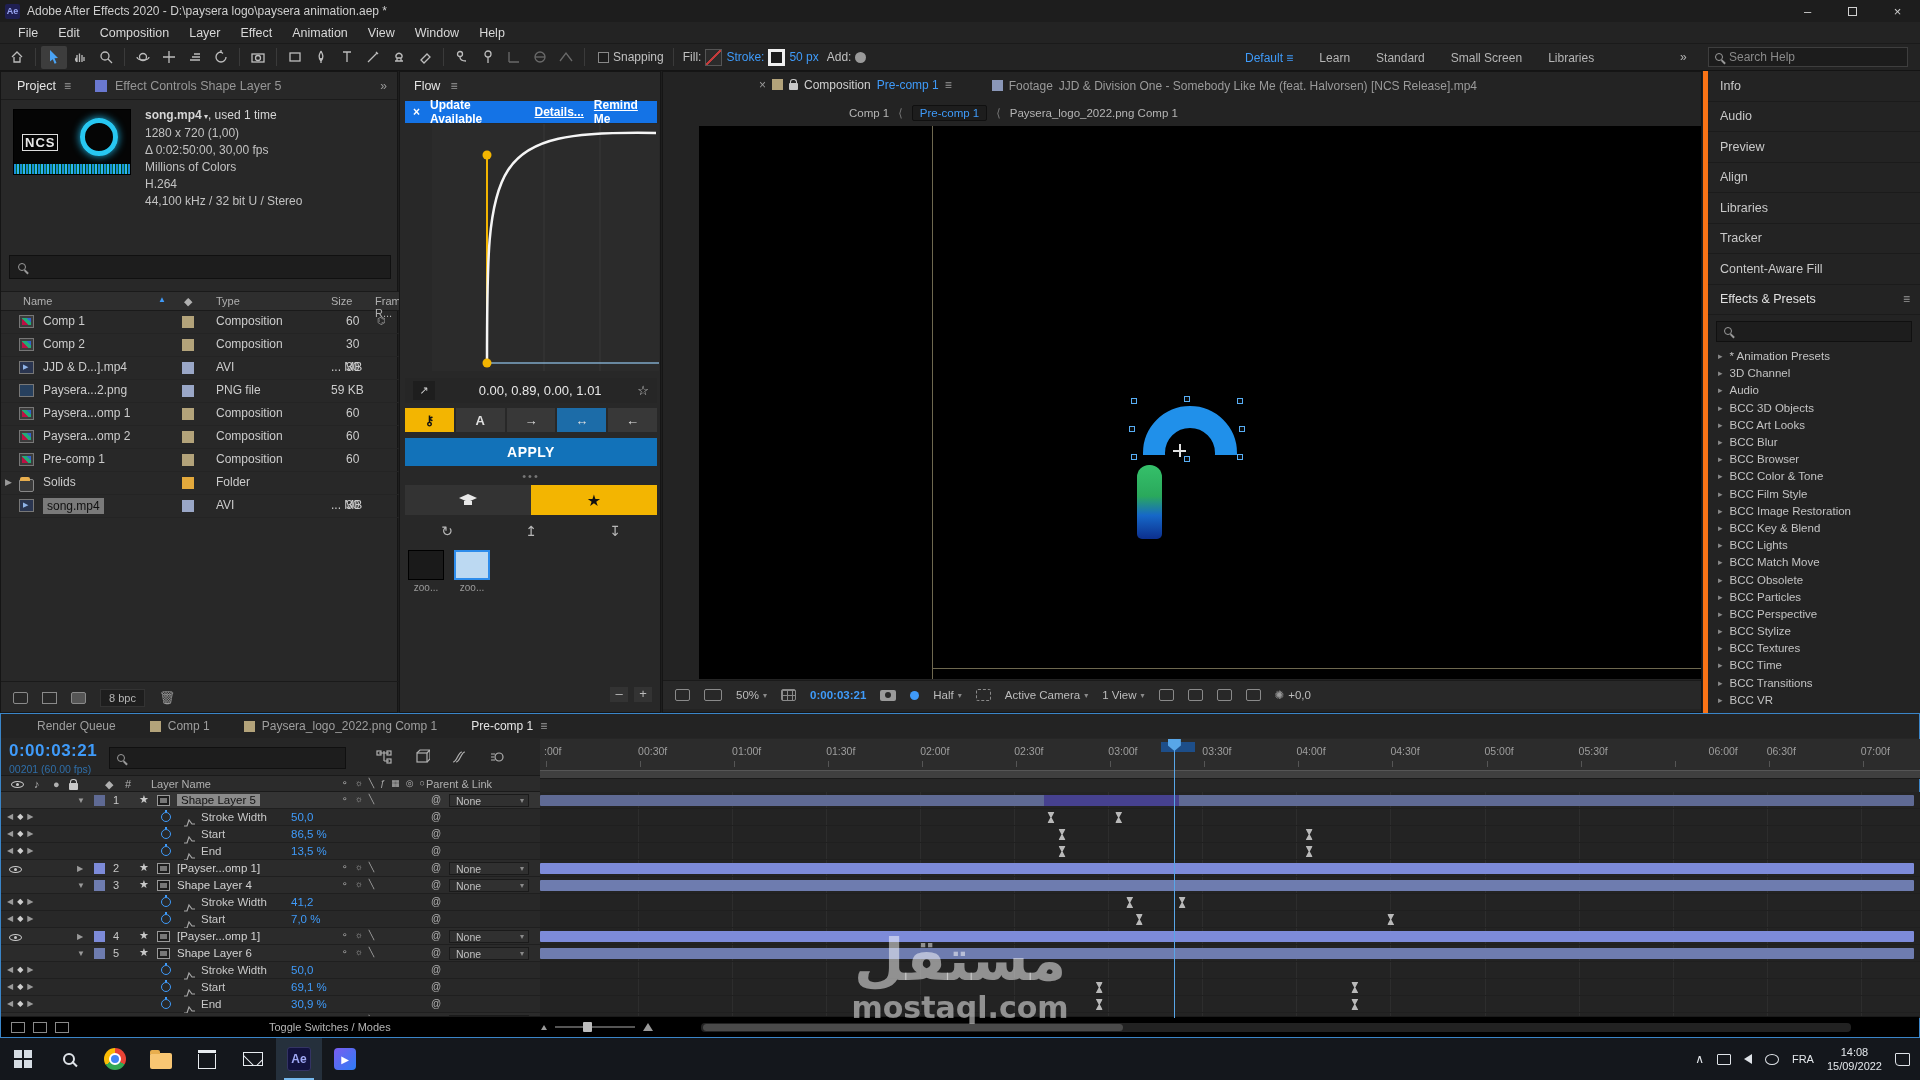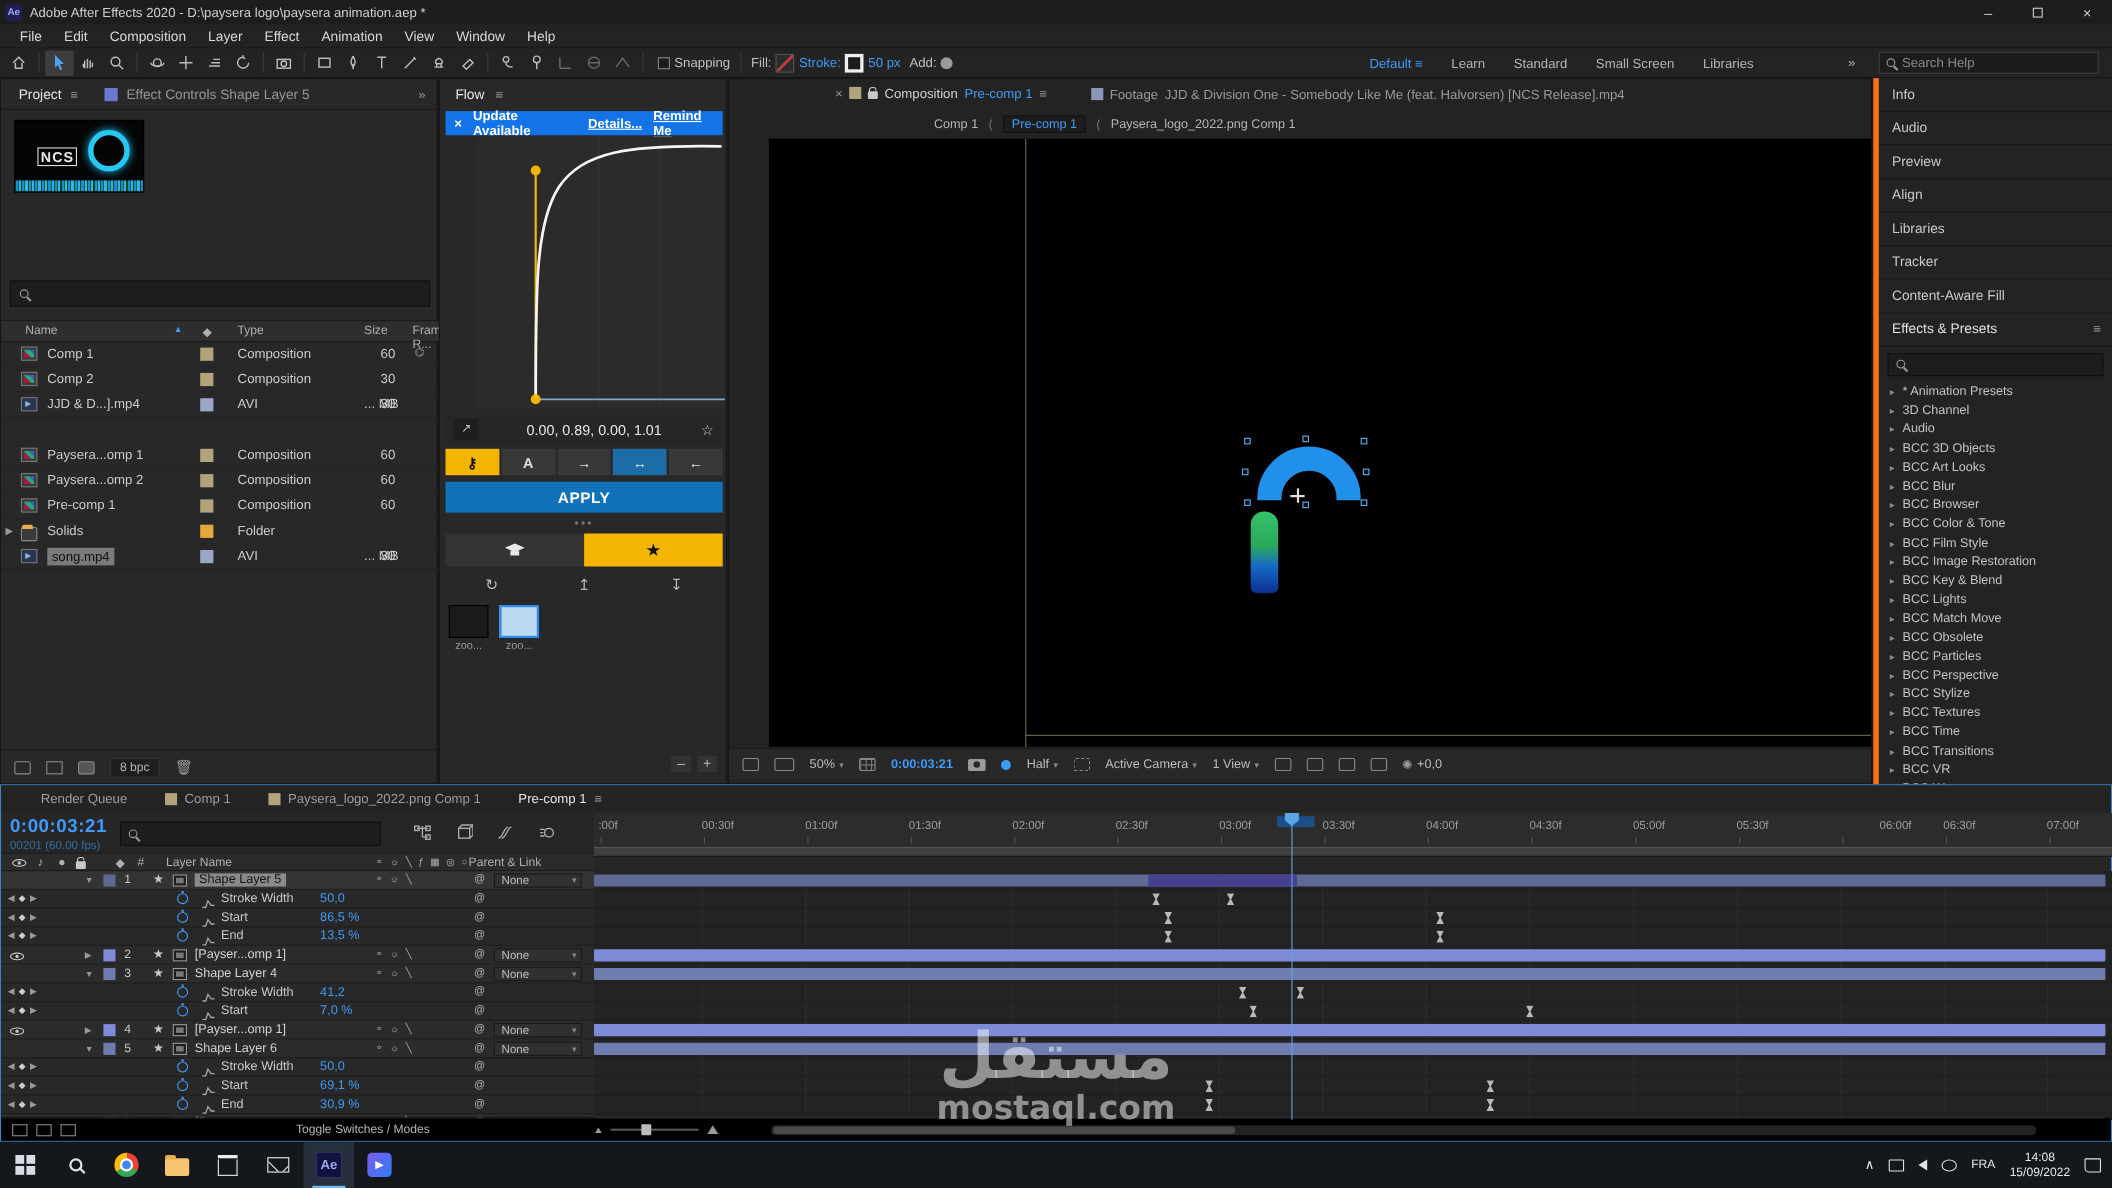--- a/index.html
+++ b/index.html
@@ -48,21 +48,21 @@
   .panel { background:#282828; border:1px solid #151515; }
   .ptab { color:#e4e4e4; font-size:12.5px; }
   .ptab.dim { color:#969696; }
   .hamb { color:#9a9a9a; font-size:12px; }
 
   
   #project { left:0; top:71px; width:398px; height:642px; }
   #proj-tabs { height:28px; display:flex; align-items:center; gap:8px; padding-left:16px; border-bottom:1px solid #1b1b1b; }
   #proj-preview { position:absolute; left:0; top:29px; width:398px; height:180px; }
   #ncs-thumb { position:absolute; left:12px; top:8px; width:118px; height:66px; background:#050505; border:1px solid #000; overflow:hidden;}
-  #ncs-text { position:absolute; left:8px; top:24px; color:#e8e8e8; font-weight:bold; font-size:13px; letter-spacing:1px; border:1px solid #ddd; padding:0 2px;margin-left:12px;}
+  #ncs-text { position:absolute; left:8px; top:24px; color:#e8e8e8; font-weight:bold; font-size:13px; letter-spacing:1px; border:1px solid #ddd; padding:0 2px;}
   #ncs-ring { position:absolute; right:12px; top:8px; width:38px; height:38px; border:5px solid #27c7f2; border-radius:50%; box-shadow:0 0 8px #1db8e8;}
   #ncs-wave { position:absolute; left:0; bottom:0; width:100%; height:10px;
      background:repeating-linear-gradient(90deg,#1a8fd9 0 2px,#063 2px 3px,#2fb3f2 3px 5px,#041 5px 6px); }
   #proj-info { position:absolute; left:144px; top:6px; color:#c2c2c2; font-size:12px; line-height:17px; }
   #proj-info .t { color:#d6d6d6; }
   #proj-search { position:absolute; left:8px; top:183px; width:382px; height:24px; background:#1d1d1d; border:1px solid #101010; display:flex; align-items:center; padding-left:8px; }
   #proj-header { position:absolute; left:0; top:219px; width:398px; height:20px; background:#2e2e2e; border-top:1px solid #1a1a1a; border-bottom:1px solid #1a1a1a; color:#b0b0b0; font-size:11px; }
   #proj-header span { position:absolute; top:3px; }
   #proj-rows { position:absolute; left:0; top:239px; width:398px; height:216px; }
   .prow { position:absolute; left:0; width:398px; height:23px; border-bottom:1px solid #242424; font-size:12px; color:#cccccc; }
@@ -432,20 +432,28 @@
       <span style="width:12px;height:12px;background:#6a78d0;margin-left:16px"></span>
       <span class="ptab dim">Effect Controls Shape Layer 5</span>
       <span class="hamb" style="position:absolute;right:10px">»</span>
     </div>
     <div id="proj-preview">
       <div id="ncs-thumb">
         <span id="ncs-text">NCS</span>
         <span id="ncs-ring"></span>
         <span id="ncs-wave"></span>
       </div>
+      <div id="proj-info">
+        <div class="t"><b>song.mp4</b><span style="font-size:8px"> ▾</span><span>, used 1 time</span></div>
+        <div>1280 x 720 (1,00)</div>
+        <div>Δ 0:02:50:00, 30,00 fps</div>
+        <div>Millions of Colors</div>
+        <div>H.264</div>
+        <div>44,100 kHz / 32 bit U / Stereo</div>
+      </div>
     </div>
     <div id="proj-search">
         <span class="mag"></span>
       </div>
     <div id="proj-header">
       <span style="left:22px">Name</span>
       <span style="left:157px;color:#3f9bfa;font-size:8px">▲</span>
       <span style="left:183px">◆</span>
       <span style="left:215px">Type</span>
       <span style="left:330px">Size</span>
@@ -469,20 +477,28 @@
           <span class="psize"></span>
           <span class="prate">30</span>
         </div>
         <div class="prow" style="top: 46px;">
           <span class="picon video"></span>
           <span class="pname">JJD &amp; D...].mp4</span>
           <span class="plabel" style="background:#9aa7c7"></span>
           <span class="ptype">AVI</span>
           <span class="psize">... MB</span>
           <span class="prate">30</span>
+        </div>
+        <div class="prow" style="top: 69px;">
+          <span class="picon image"></span>
+          <span class="pname">Paysera...2.png</span>
+          <span class="plabel" style="background:#9aa7c7"></span>
+          <span class="ptype">PNG file</span>
+          <span class="psize">59 KB</span>
+          <span class="prate"></span>
         </div>
         <div class="prow" style="top: 92px;">
           <span class="picon comp"></span>
           <span class="pname">Paysera...omp 1</span>
           <span class="plabel" style="background:#b3a37a"></span>
           <span class="ptype">Composition</span>
           <span class="psize"></span>
           <span class="prate">60</span>
         </div>
         <div class="prow" style="top: 115px;">

